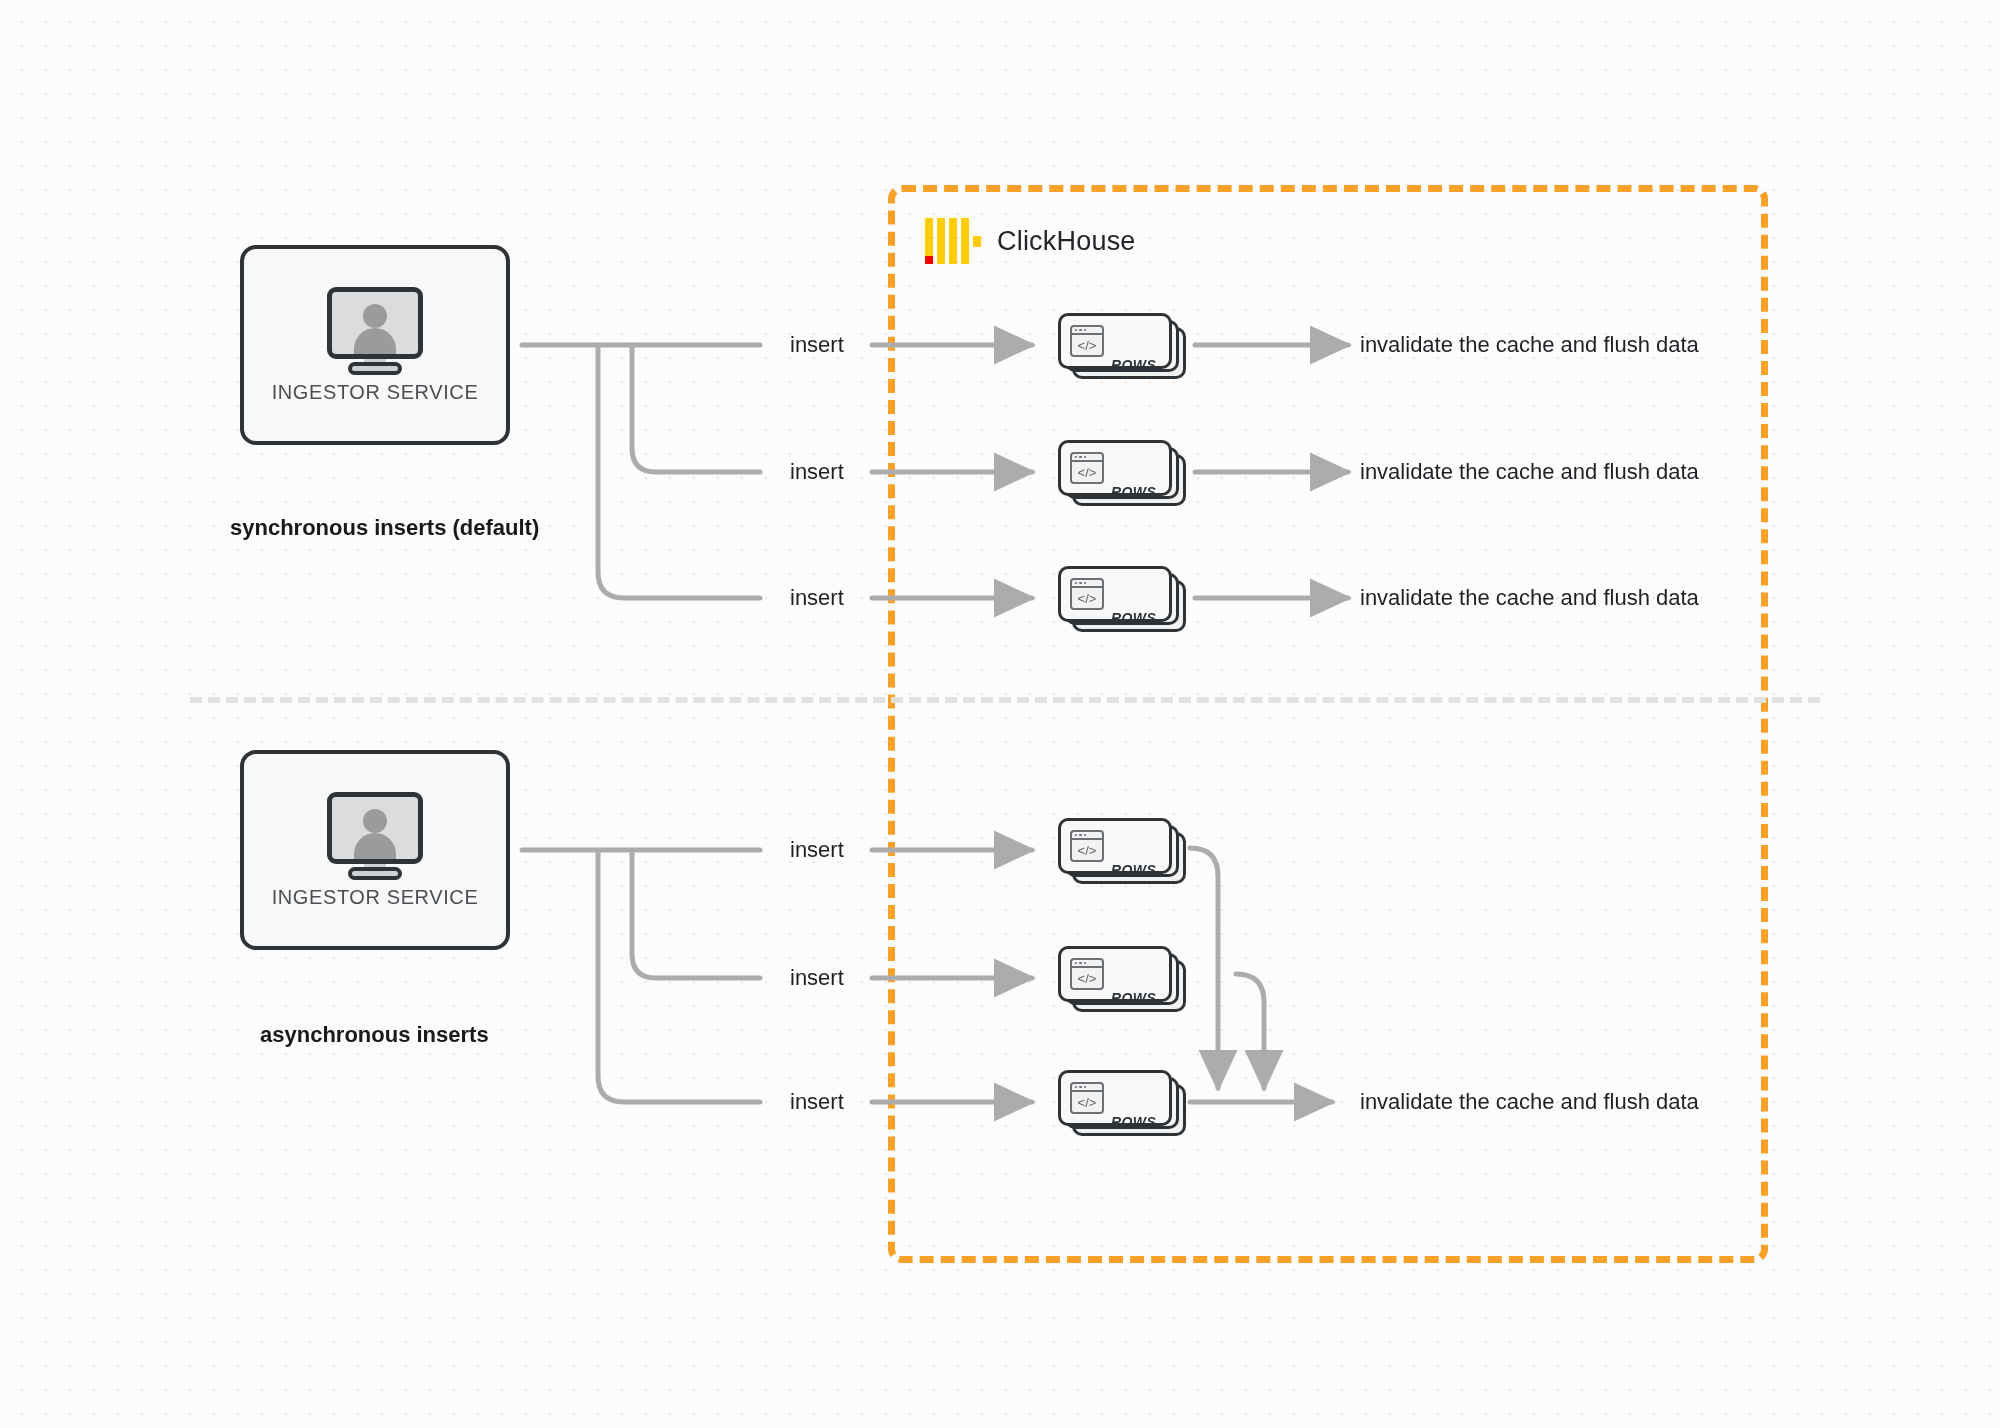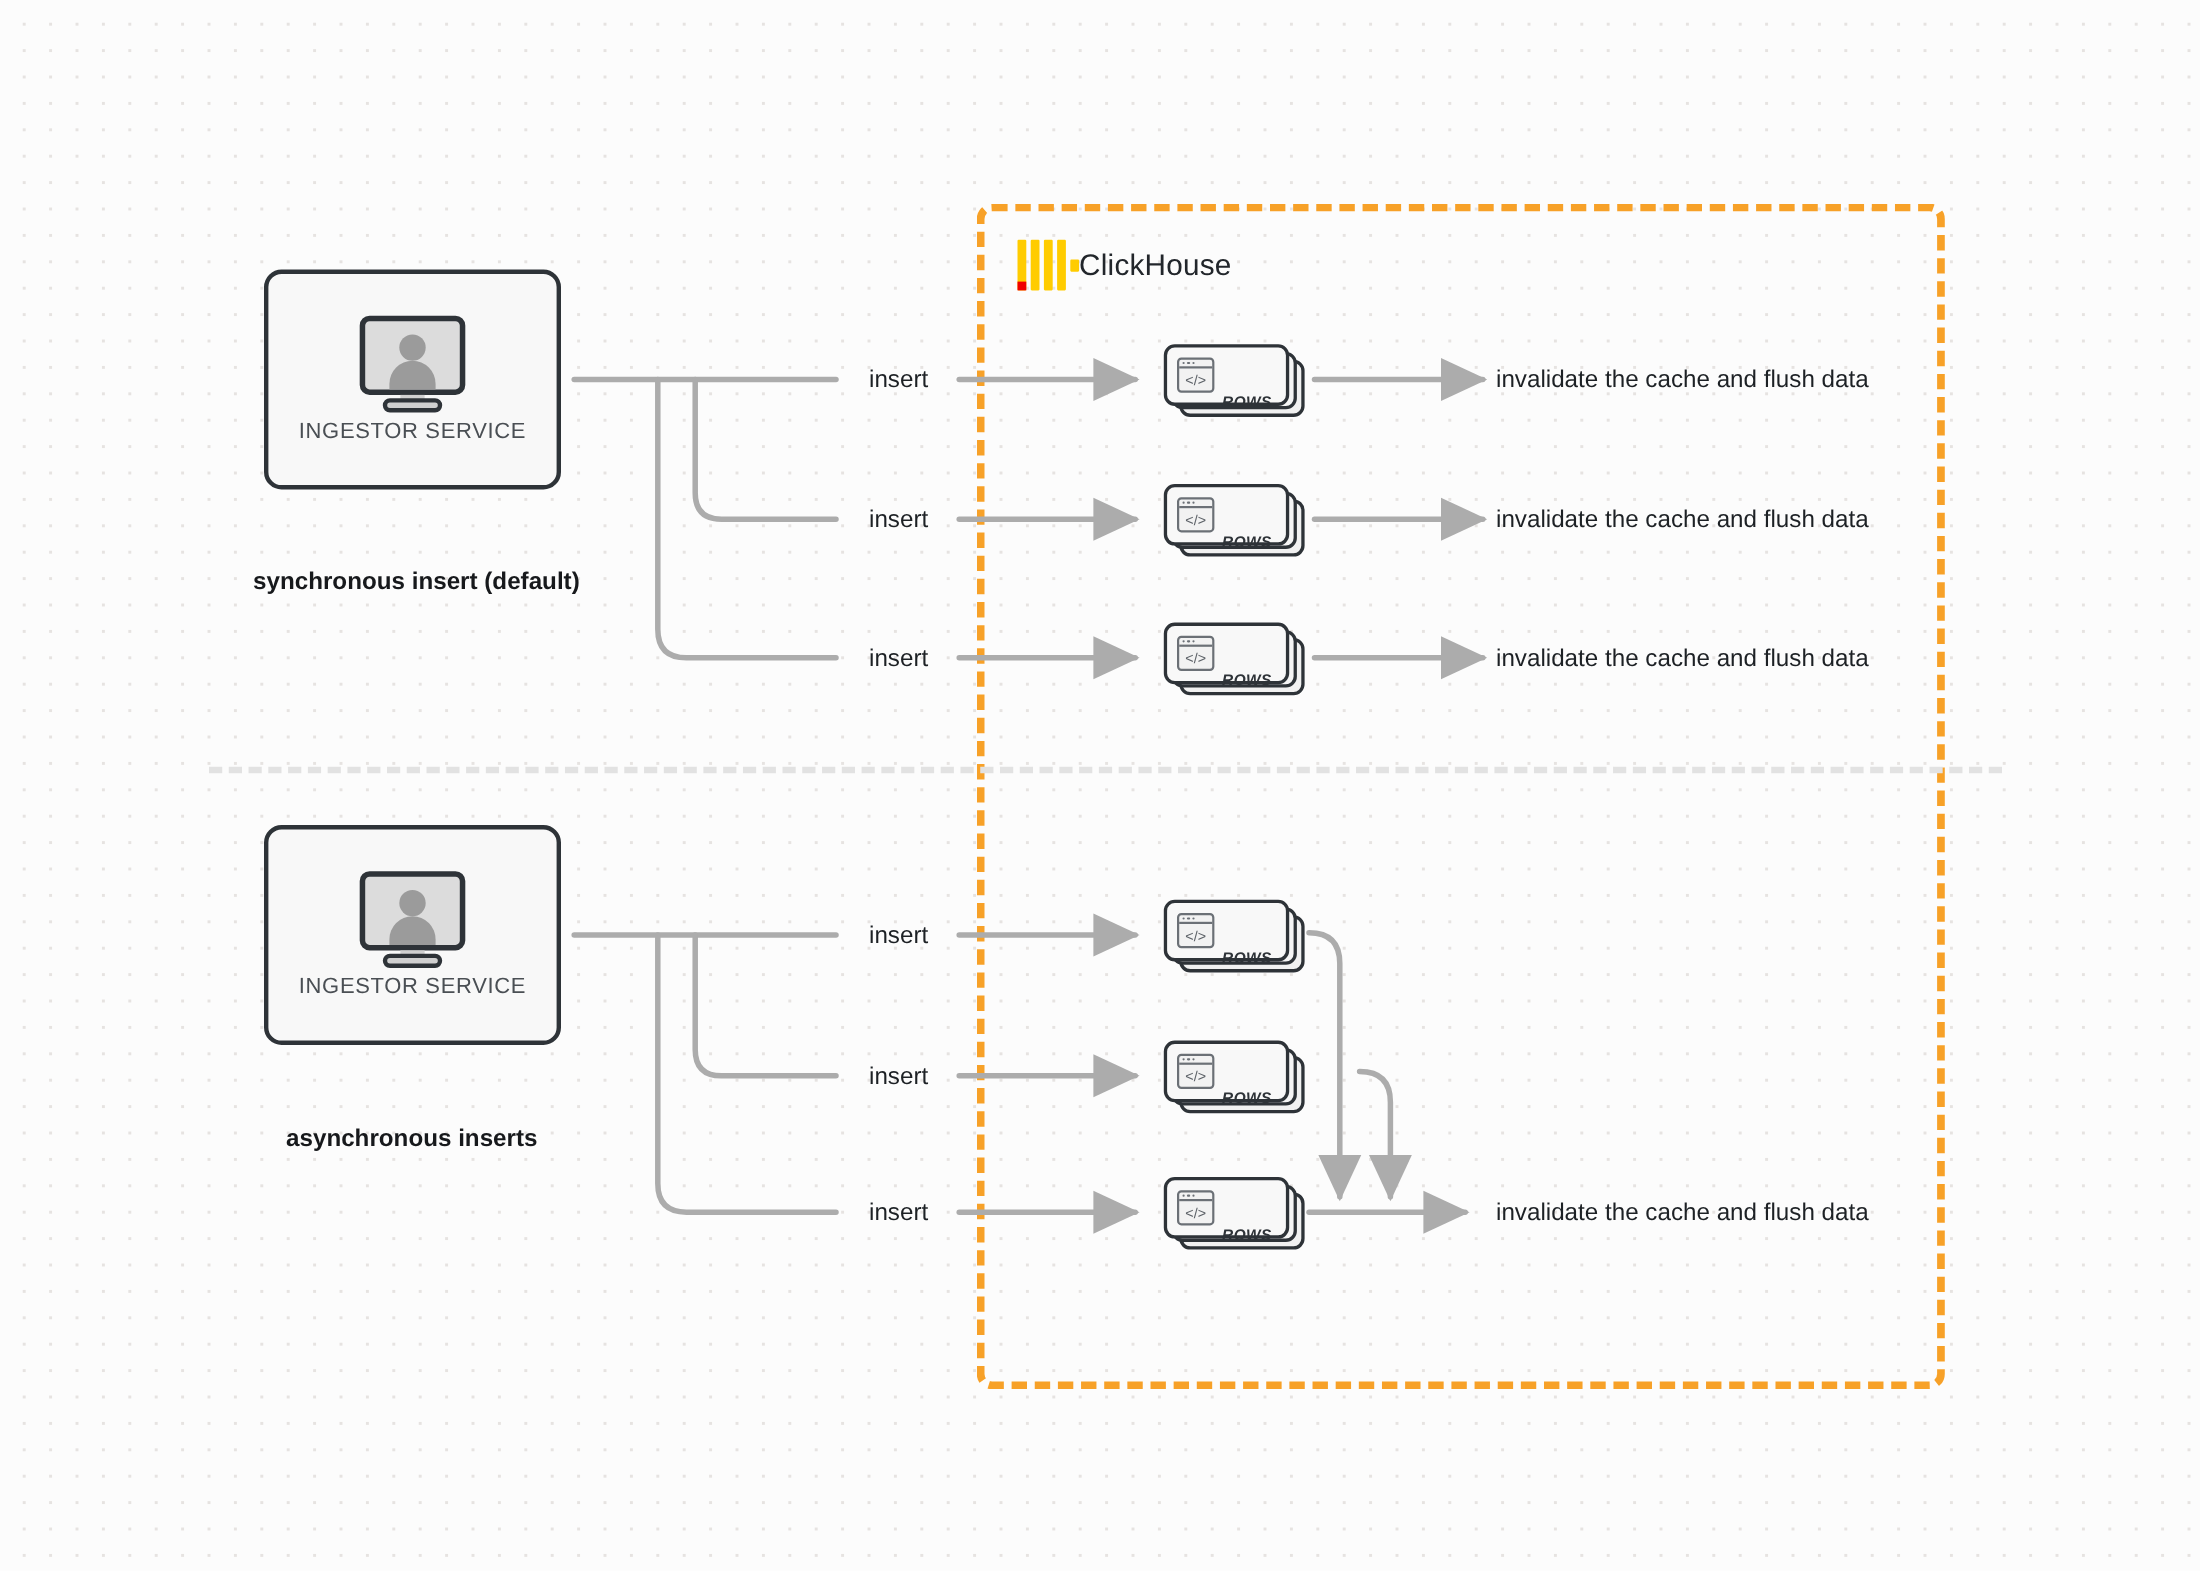--- a/index.html
+++ b/index.html
@@ -38,21 +38,21 @@
     border: 7px dashed #f7a128;
     border-radius: 14px;
     box-sizing: border-box;
   }
 
   
   .ch-brand {
     position: absolute;
     display: flex;
     align-items: center;
-    gap: 8px;
+    gap: 24px;
   }
   .ch-logo {
     position: relative;
     width: 48px;
     height: 46px;
   }
   .ch-logo .bar {
     position: absolute;
     top: 0;
     width: 7.5px;
@@ -339,21 +339,21 @@
       <div class="screen">
         <div class="head"></div>
         <div class="body"></div>
       </div>
       <div class="neck"></div>
       <div class="base"></div>
     </div>
     <div class="service-label">INGESTOR SERVICE</div>
   </div>
 
-  <div class="section-caption" style="left:230px; top:515px;">synchronous insert (default)</div>
+  <div class="section-caption" style="left:230px; top:515px;">synchronous inserts (default)</div>
 
   <div class="edge-label" style="left:790px; top:345px;">insert</div>
   <div class="edge-label" style="left:790px; top:472px;">insert</div>
   <div class="edge-label" style="left:790px; top:598px;">insert</div>
 
   <div class="rows-card" style="left:1058px; top:313px;">
     <div class="back2"></div>
     <div class="back1"></div>
     <div class="front">
       <div class="code-win">

